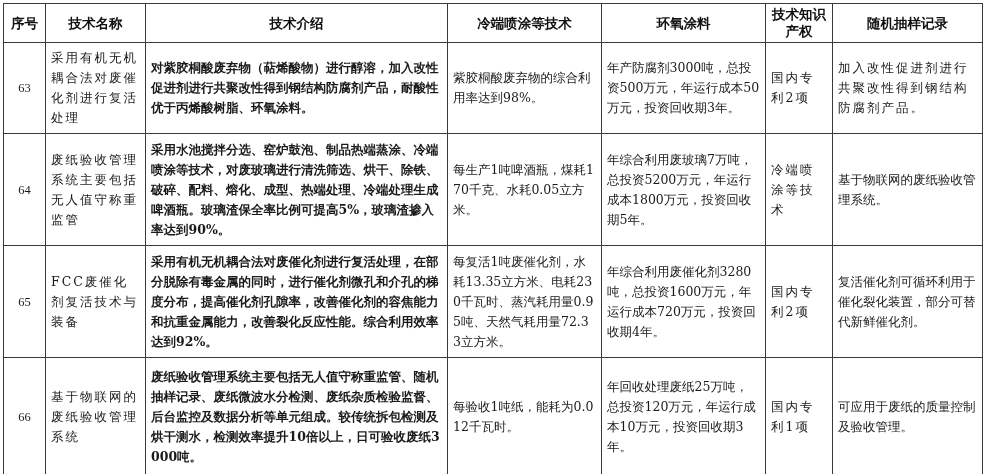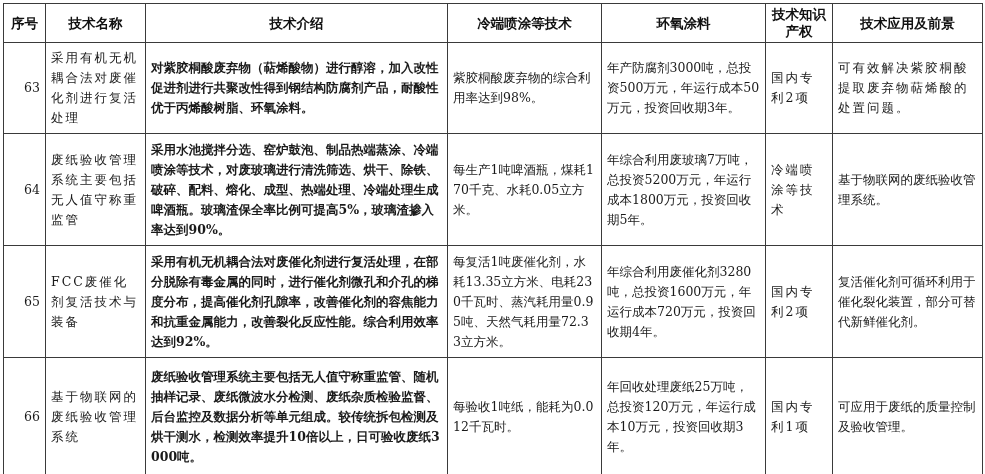--- a/index.html
+++ b/index.html
@@ -22,21 +22,21 @@
   }
   .tbl th {
     font-family: "DejaVu Sans", "Liberation Sans", sans-serif;
     font-weight: bold;
     font-size: 13.5px;
     line-height: 17px;
     text-align: center;
     height: 30px;
     color: #111;
   }
-  .c-no { text-align: right; }
+  .c-no { text-align: center; font-family: Liberation Serif, serif; }
   .c-intro { line-height: 21px; font-weight: bold; }
   .r63 td { height: 86px; }
   .r64 td { height: 107px; }
   .r65 td { height: 107px; }
   .r66 td { height: 114px; }
   .spread { letter-spacing: 2px; }
 </style>
 </head>
 <body>
 
@@ -51,32 +51,32 @@
     <col style="width:150px">
   </colgroup>
   <thead>
     <tr>
       <th>序号</th>
       <th>技术名称</th>
       <th>技术介绍</th>
       <th>冷端喷涂等技术</th>
       <th>环氧涂料</th>
       <th>技术知识产权</th>
-      <th>技术应用及前景</th>
+      <th>随机抽样记录</th>
     </tr>
   </thead>
   <tbody>
     <tr class="r63">
       <td class="c-no">63</td>
       <td class="spread">采用有机无机耦合法对废催化剂进行复活处理</td>
       <td class="c-intro">对紫胶桐酸废弃物（萜烯酸物）进行醇溶，加入改性促进剂进行共聚改性得到钢结构防腐剂产品，耐酸性优于丙烯酸树脂、环氧涂料。</td>
       <td>紫胶桐酸废弃物的综合利用率达到98%。</td>
       <td>年产防腐剂3000吨，总投资500万元，年运行成本50万元，投资回收期3年。</td>
       <td class="spread">国内专利2项</td>
-      <td class="spread">可有效解决紫胶桐酸提取废弃物萜烯酸的处置问题。</td>
+      <td class="spread">加入改性促进剂进行共聚改性得到钢结构防腐剂产品。</td>
     </tr>
     <tr class="r64">
       <td class="c-no">64</td>
       <td class="spread">废纸验收管理系统主要包括无人值守称重监管</td>
       <td class="c-intro">采用水池搅拌分选、窑炉鼓泡、制品热端蒸涂、冷端喷涂等技术，对废玻璃进行清洗筛选、烘干、除铁、破碎、配料、熔化、成型、热端处理、冷端处理生成啤酒瓶。玻璃渣保全率比例可提高5%，玻璃渣掺入率达到90%。</td>
       <td>每生产1吨啤酒瓶，煤耗170千克、水耗0.05立方米。</td>
       <td>年综合利用废玻璃7万吨，总投资5200万元，年运行成本1800万元，投资回收期5年。</td>
       <td class="spread">冷端喷涂等技术</td>
       <td>基于物联网的废纸验收管理系统。</td>
     </tr>

